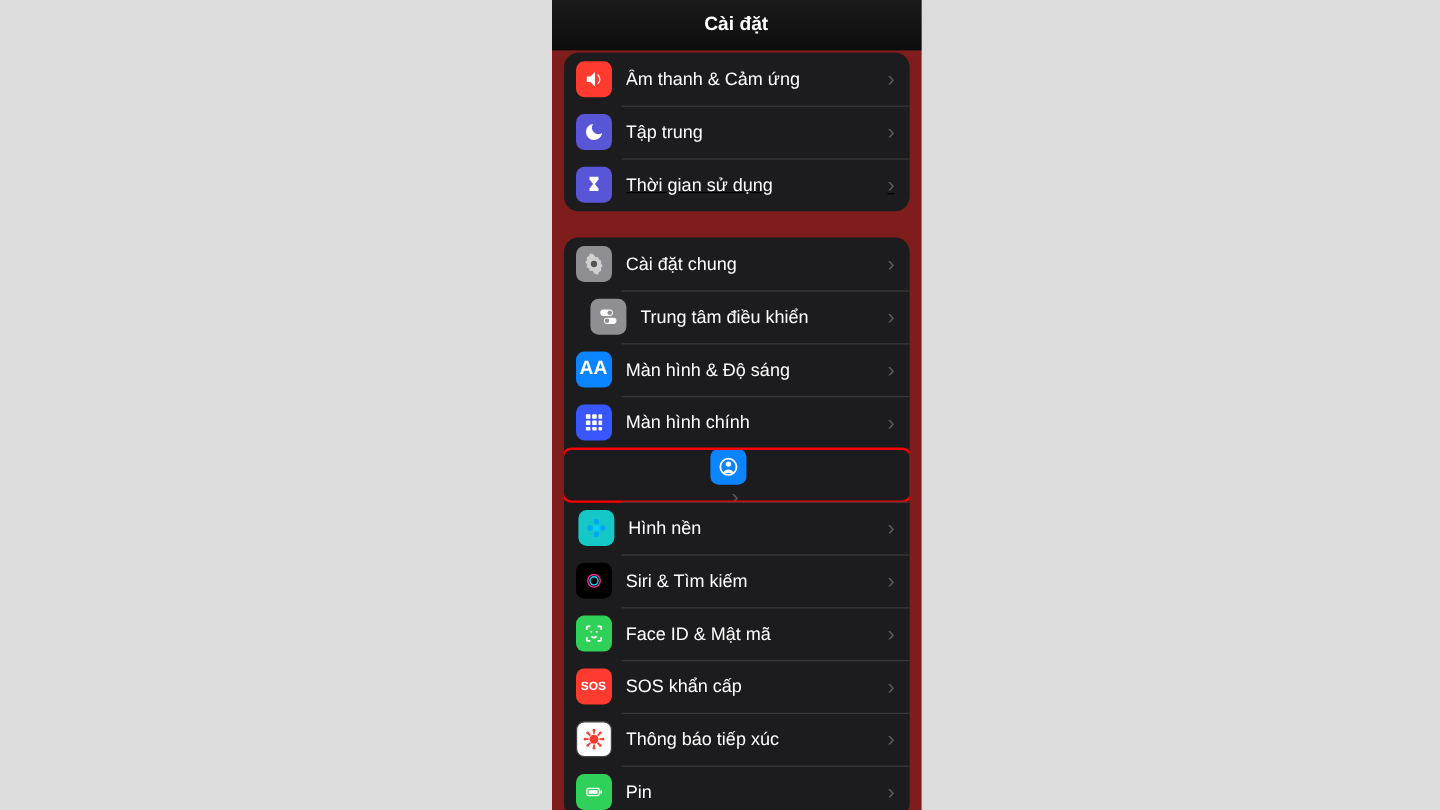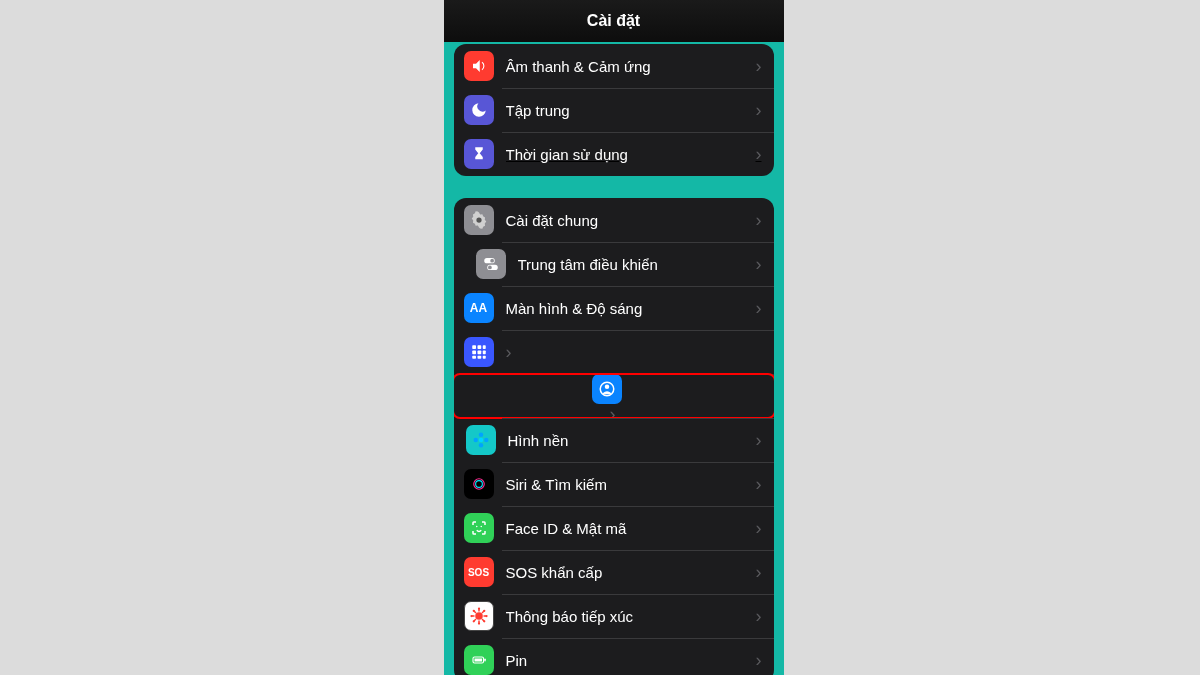--- a/index.html
+++ b/index.html
@@ -6,23 +6,23 @@
   body {
     background: #dcdcdc;
     width: 1200px;
     height: 675px;
     display: flex;
     justify-content: center;
     font-family: -apple-system, "Helvetica Neue", Arial, sans-serif;
     overflow: hidden;
   }
   .phone {
-    width: 340px;
+    width: 308px;
     height: 100%;
-    background: #14b8a6;
+    background: #7f1d1d;
     position: relative;
     overflow: hidden;
     margin-left: 27px;
   }
   .titlebar {
     height: 42px;
     display: flex;
     align-items: center;
     justify-content: center;
     color: #fff;
@@ -151,39 +151,40 @@
               <circle cx="13.5" cy="7.5" r="2.5" fill="#8e8e93"></circle>
               <rect x="7" y="13" width="14" height="7" rx="3.5" fill="#fff"></rect>
               <circle cx="10.5" cy="16.5" r="2.5" fill="#8e8e93"></circle>
             </svg>
           </div>
           <div class="label">Trung tâm điều khiển</div>
           <div class="chev">›</div>
         </div>
         <div class="row" style="position: relative;">
           <div class="icon" style="background: rgb(10, 132, 255);">
-            <span style="font-size:12px;font-weight:800;color:#fff;">AA</span>
+            <span style="font-size:16px;font-weight:800;color:#fff;">AA</span>
           </div>
           <div class="label">Màn hình &amp; Độ sáng</div>
           <div class="chev">›</div>
         </div>
         <div class="row" style="position: relative;">
           <div class="icon" style="background: rgb(58, 87, 255);">
             <svg viewBox="0 0 24 24" fill="#fff">
               <rect x="3" y="3" width="5" height="5" rx="1"></rect>
               <rect x="10" y="3" width="5" height="5" rx="1"></rect>
               <rect x="17" y="3" width="4" height="5" rx="1"></rect>
               <rect x="3" y="10" width="5" height="5" rx="1"></rect>
               <rect x="10" y="10" width="5" height="5" rx="1"></rect>
               <rect x="17" y="10" width="4" height="5" rx="1"></rect>
               <rect x="3" y="17" width="5" height="4" rx="1"></rect>
               <rect x="10" y="17" width="5" height="4" rx="1"></rect>
               <rect x="17" y="17" width="4" height="4" rx="1"></rect>
             </svg>
           </div>
+          <div class="label">Màn hình chính</div>
           <div class="chev">›</div>
         </div>
         <div class="row" style="position: relative; flex-direction: column;">
           <div class="icon" style="background: rgb(10, 132, 255);">
             <svg viewBox="0 0 24 24" fill="none" stroke="#fff" stroke-width="2">
               <circle cx="12" cy="12" r="9"></circle>
               <circle cx="12" cy="9" r="3" fill="#fff" stroke="none"></circle>
               <path d="M6 19c1-3 4-4 6-4s5 1 6 4" fill="#fff" stroke="none"></path>
             </svg>
           </div>

